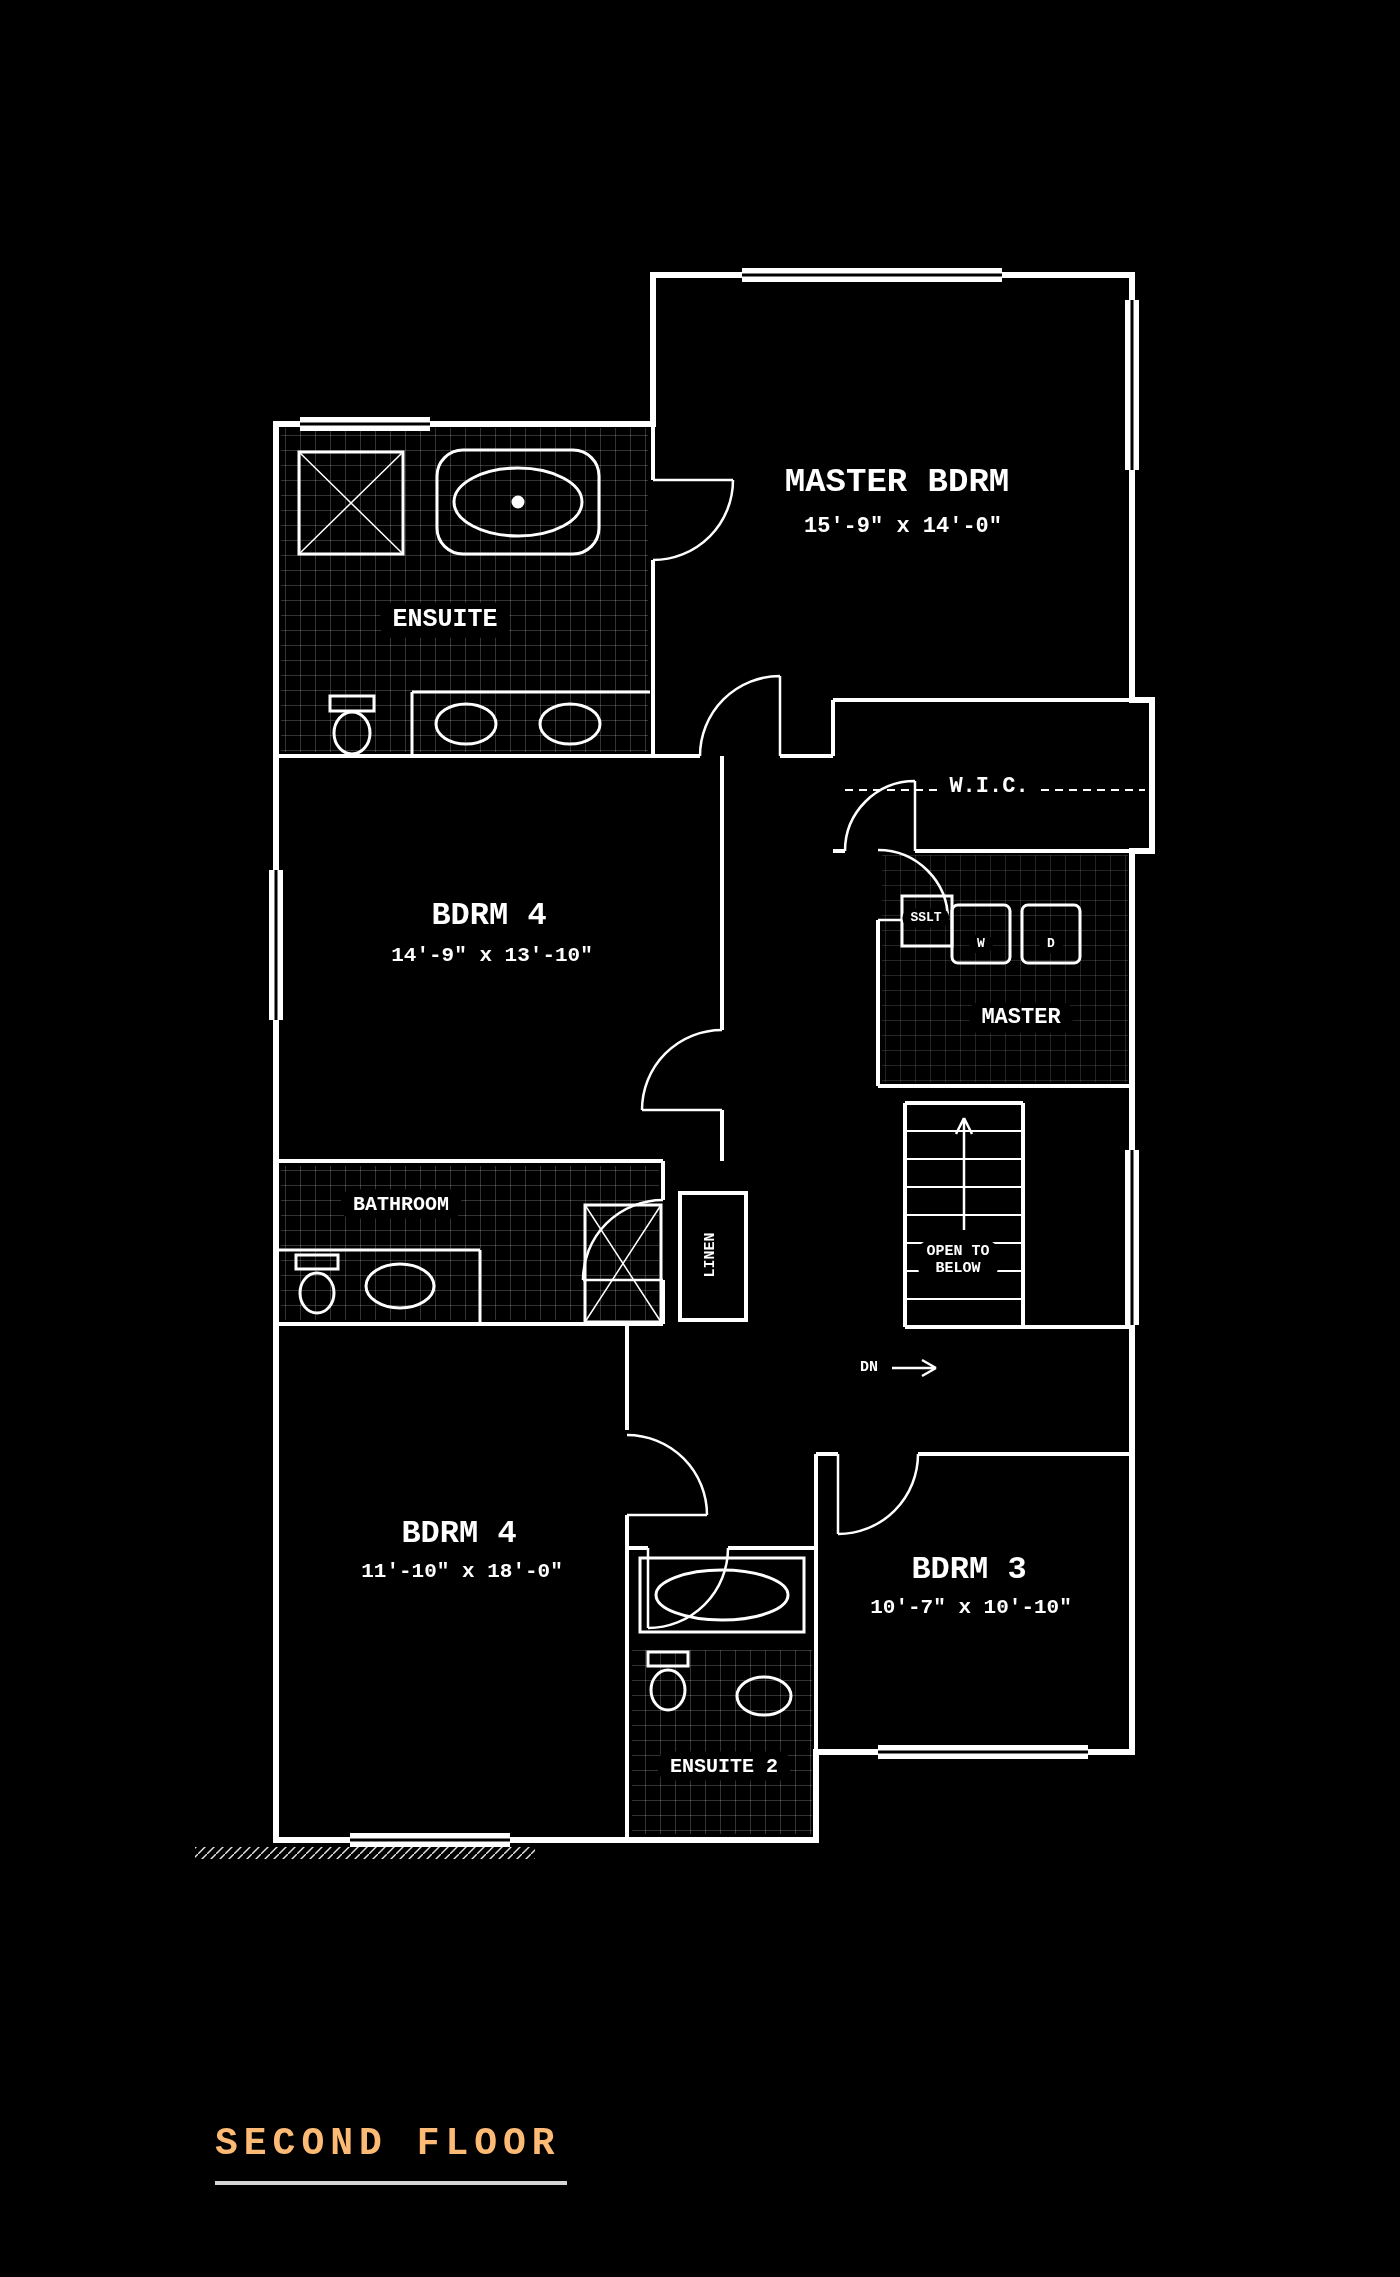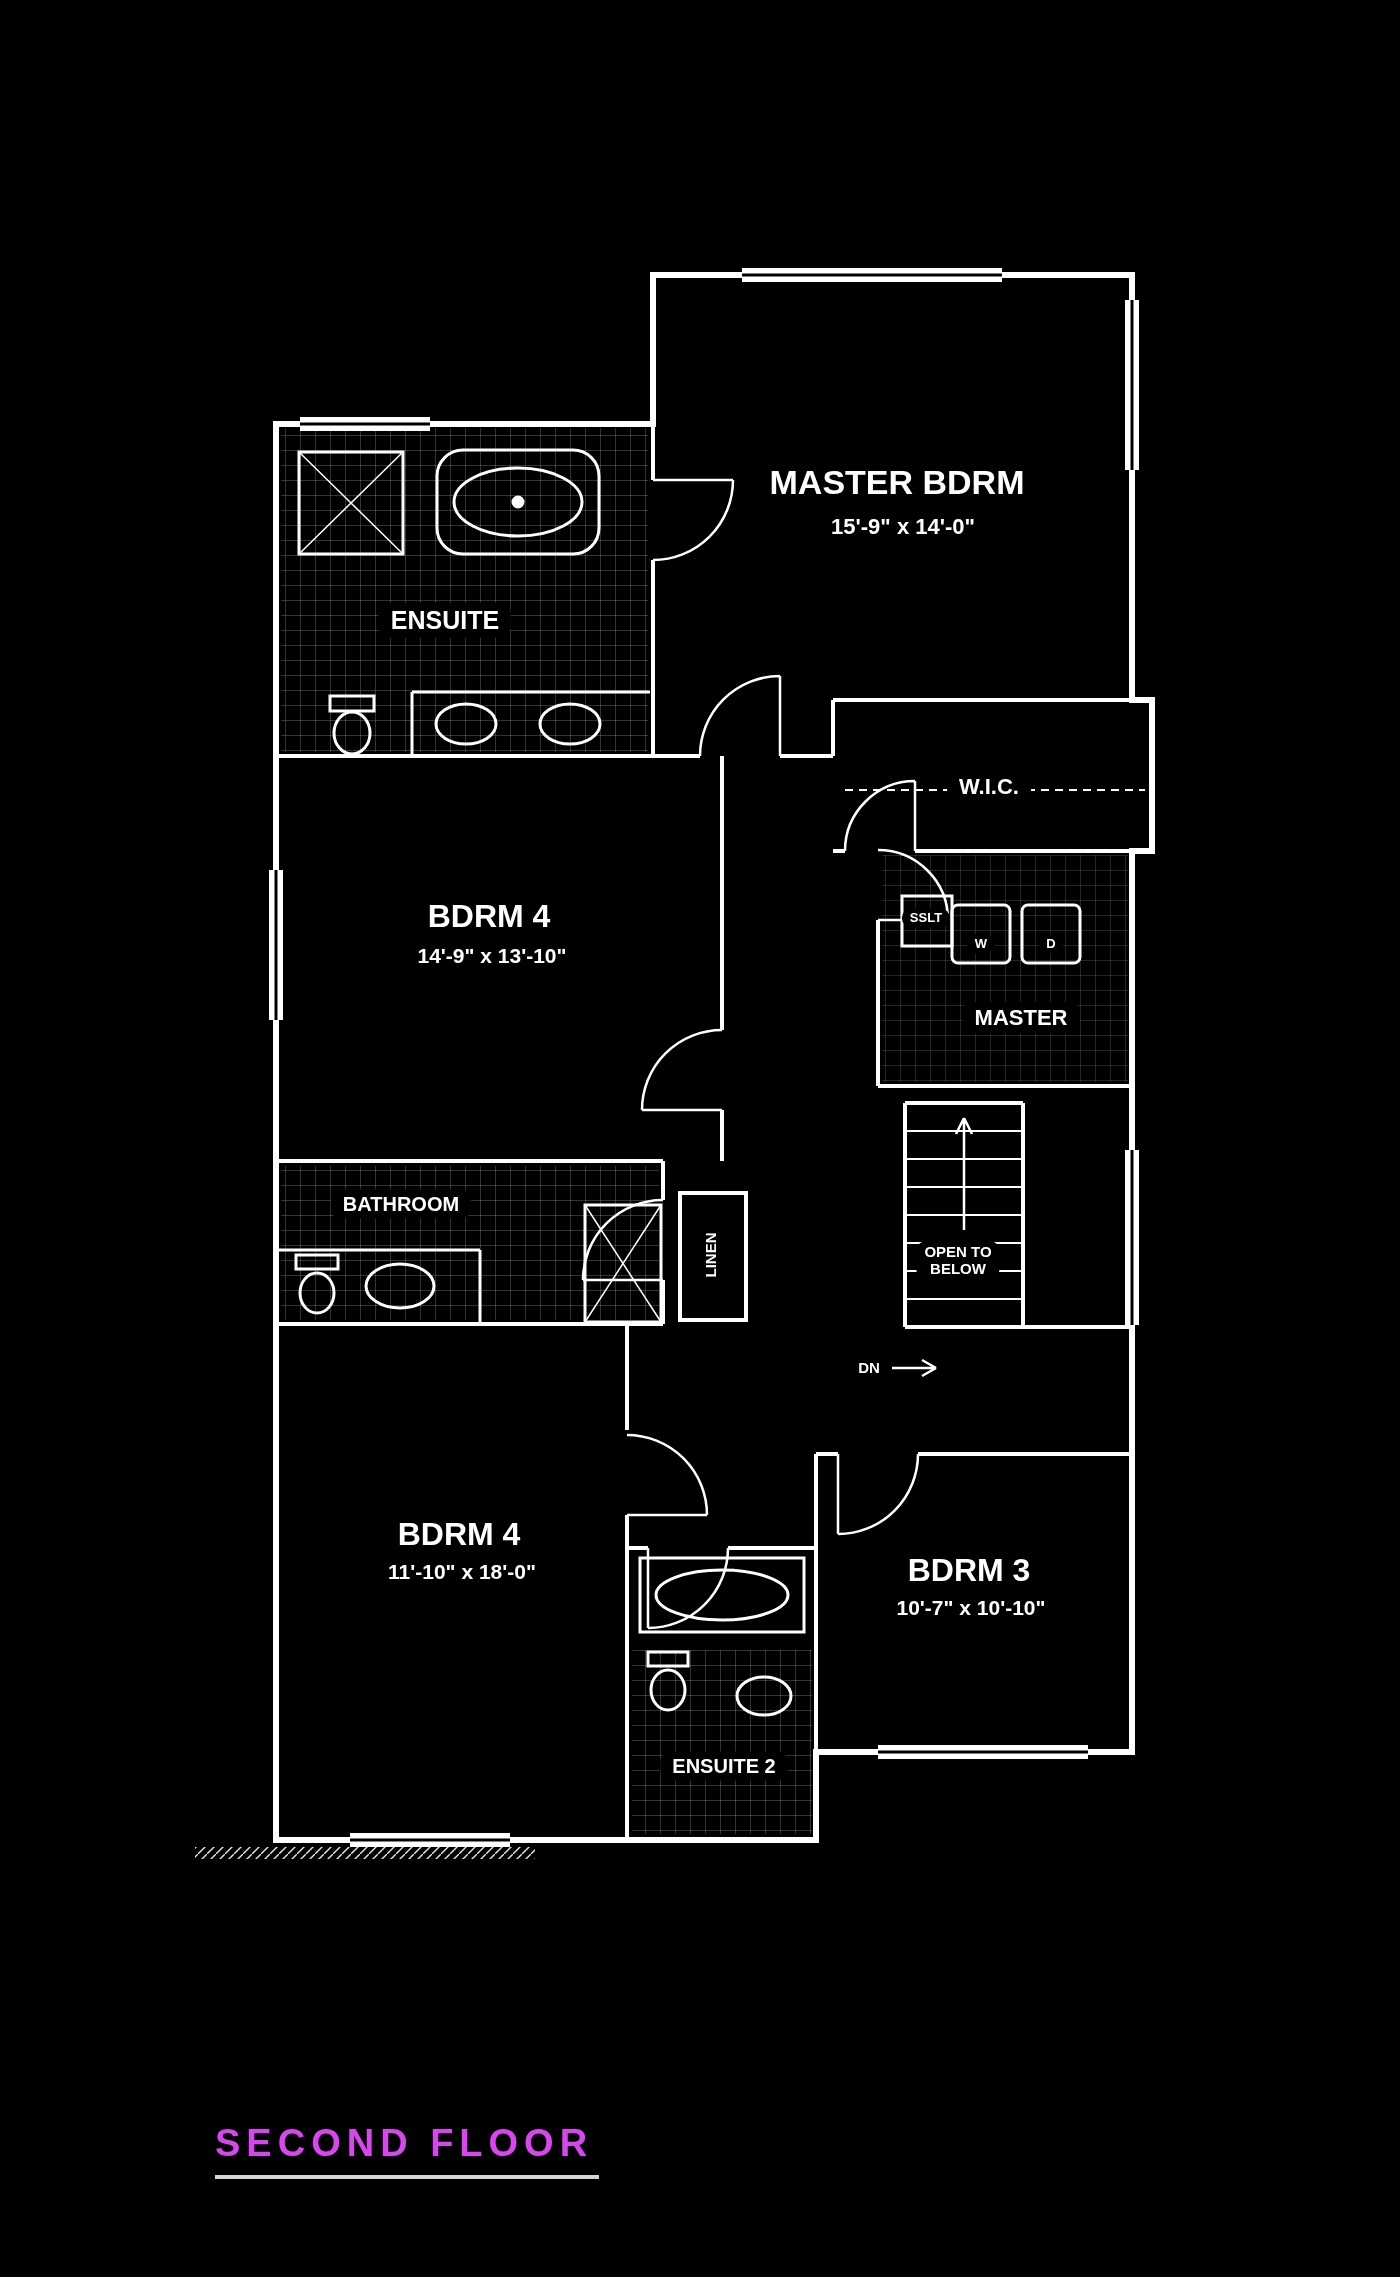--- a/index.html
+++ b/index.html
@@ -1,29 +1,29 @@
 <!DOCTYPE html>
 <html><head>
 <meta charset="utf-8">
 <style>
   *{box-sizing:border-box}
   html,body{margin:0;padding:0;background:#000}
   .plan{position:relative;width:1400px;height:2277px;background:#000;overflow:hidden;
-        font-family:Liberation Sans, sans-serif}
+        font-family:Liberation Mono, monospace}
   .plan svg{position:absolute;left:0;top:0}
   .lbl{position:absolute;transform:translate(-50%,-50%);background:#000;color:#fff;
        font-weight:700;white-space:nowrap;text-align:center;padding:3px 12px;
        border-radius:10px;line-height:1.15;z-index:2}
   .vertical{transform:translate(-50%,-50%) rotate(-90deg);padding:2px 8px}
   .multiline span{display:block}
   .f34{font-size:34px}.f32{font-size:32px}.f25{font-size:25px}.f22{font-size:22px}
   .f21{font-size:21px}.f20{font-size:20px}.f17{font-size:13px;padding:2px 8px}
   .f15{font-size:15px;padding:2px 8px}
-  .title{position:absolute;left:215px;top:2122px;color:#d946ef;font-size:38px;font-weight:700;
-         letter-spacing:6px;border-bottom:4px solid #d6d6d6;padding:0 6px 10px 0;z-index:2}
+  .title{position:absolute;left:215px;top:2122px;color:#fdba74;font-size:38px;font-weight:700;
+         letter-spacing:6px;border-bottom:4px solid #d6d6d6;padding:0 6px 16px 0;z-index:2}
 </style>
 </head>
 <body>
 
 <div class="plan">
 
   <svg width="1400" height="2277" viewBox="0 0 1400 2277">
     <defs>
       <pattern id="tile" width="15" height="15" patternUnits="userSpaceOnUse">
         <path d="M15 0H0V15" fill="none" stroke="#ffffff" stroke-width="1" opacity="0.4"></path>

